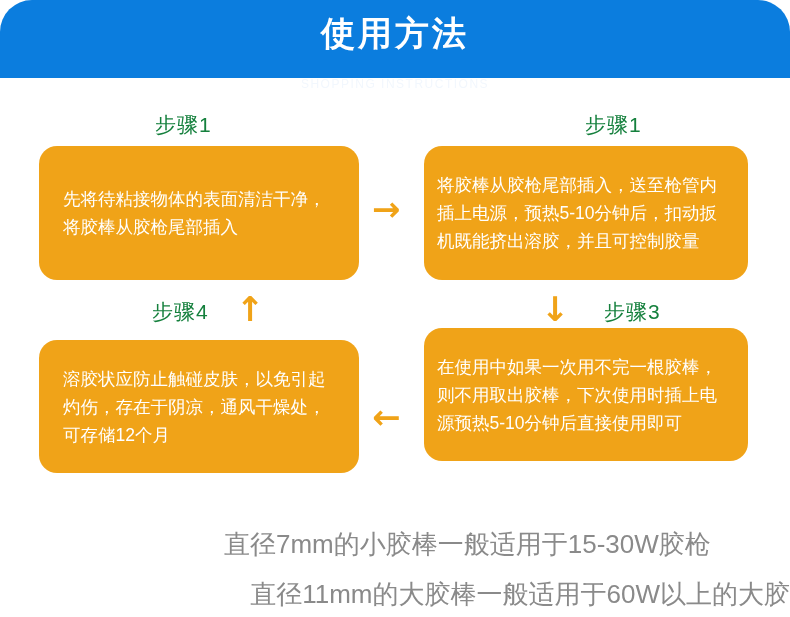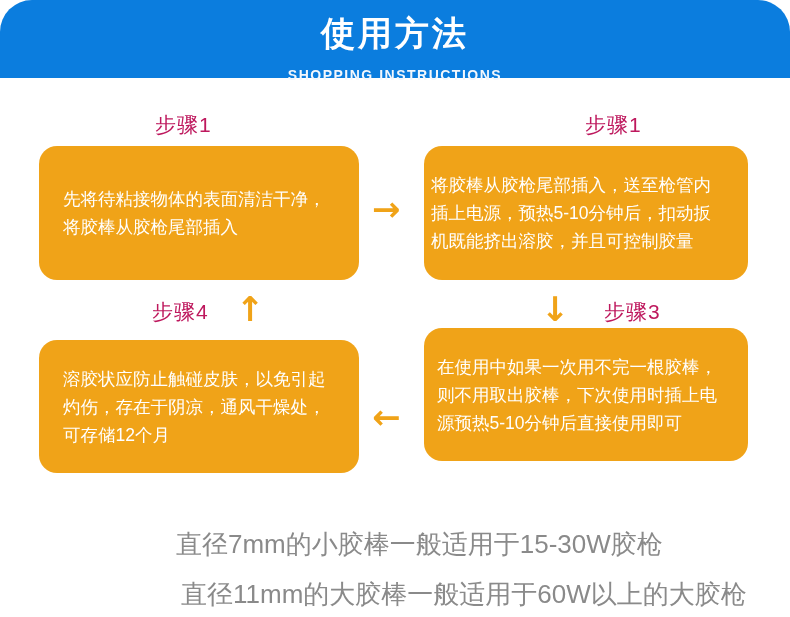--- a/index.html
+++ b/index.html
@@ -12,59 +12,59 @@
   
   .banner {
     position: absolute; left: 0; top: 0; width: 790px; height: 78px;
     background: var(--banner-blue, #0b7dde); text-align: center;
   }
   .banner-title {
     padding-top: 11px; font-size: 34px; font-weight: bold;
     color: #ffffff; letter-spacing: 3px;
   }
   .banner-subtitle {
-    margin-top: 10px; font-size: 14px; font-weight: bold;
+    margin-top: 20px; font-size: 12px; font-weight: normal;
     color: #f2f7fd; letter-spacing: 1.5px;
   }
   
   .step-label {
-    position: absolute; font-size: 21px; color: #be185d; letter-spacing: 1px;
+    position: absolute; font-size: 21px; color: #15803d; letter-spacing: 1px;
   }
   .pos-label-s1 { left: 155px; top: 111px; }
   .pos-label-s2 { left: 585px; top: 111px; }
   .pos-label-s4 { left: 152px; top: 298px; }
   .pos-label-s3 { left: 585px; top: 298px; margin-left: 19px; }
   
   .step-box {
     position: absolute; background: var(--box-orange, #f0a318);
     border-radius: 18px; color: #ffffff;
     display: flex; align-items: center; box-sizing: border-box;
   }
   .pos-box-1 { left: 39px;  top: 146px; width: 320px; height: 134px; padding: 0 12px 0 24px; }
-  .pos-box-2 { left: 424px; top: 146px; width: 324px; height: 134px; padding: 0 8px 0 7px; }
+  .pos-box-2 { left: 424px; top: 146px; width: 324px; height: 134px; padding: 0 8px 0 13px; }
   .pos-box-4 { left: 39px;  top: 340px; width: 320px; height: 133px; padding: 0 12px 0 24px; }
   .pos-box-3 { left: 424px; top: 328px; width: 324px; height: 133px; padding: 0 8px 0 13px; }
   .step-text { font-size: 17.5px; line-height: 28px; white-space: pre-line; }
   
   .arrow {
     position: absolute; color: var(--box-orange, #f0a318);
     font-size: 34px; font-weight: bold; line-height: 1;
     font-family: "DejaVu Sans", sans-serif;
   }
   .pos-arrow-right { left: 372px; top: 192px; }
   .pos-arrow-up    { left: 236px; top: 292px; }
   .pos-arrow-down  { left: 541px; top: 292px; }
   .pos-arrow-left  { left: 372px; top: 400px; }
   
   .tips-label {
     position: absolute; left: 38px; top: 510px;
     font-size: 37px; color: var(--tip-gray, #8a8a8a);
   }
   .tip-line {
-    position: absolute; font-size: 26px; color: var(--tip-gray, #8a8a8a);
+    position: absolute; font-size: 26px; color: var(--tip-gray, #8a8a8a); margin-left: 48px;
   }
   .pos-tip-1 { left: 176px; top: 527px; }
   .pos-tip-2 { left: 181px; top: 577px; text-align: right; }
 </style>
 </head>
 <body>
 
 <div class="page">
 
   <div class="banner">

